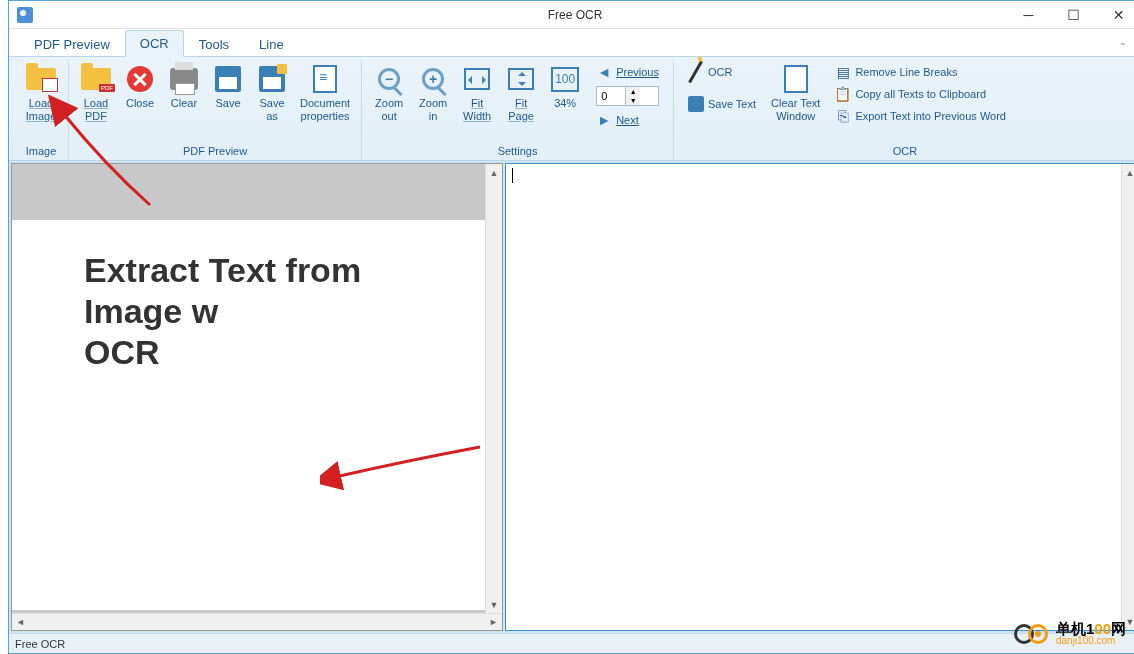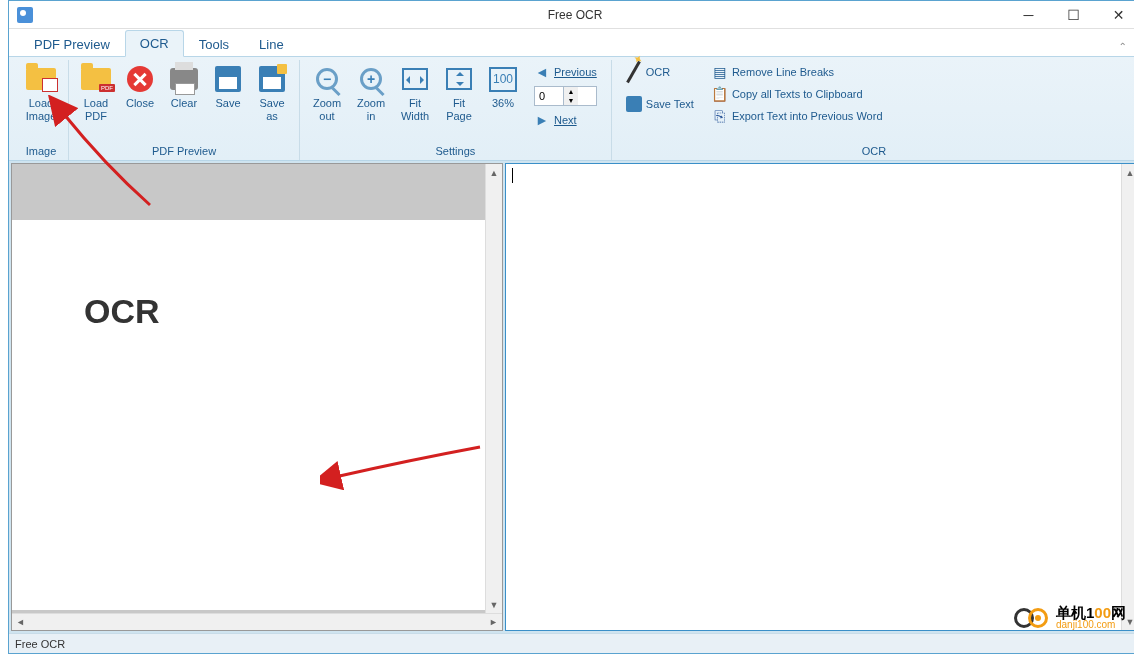--- a/index.html
+++ b/index.html
@@ -14,21 +14,21 @@
 .menubar { height:28px; background:#fff; display:flex; align-items:flex-end; border-bottom:1px solid #b8d6e8; padding-left:10px; position:relative; }
 .menu-item { padding:5px 14px; color:#1e5a8e; font-size:13px; border:1px solid transparent; border-bottom:none; position:relative; top:1px; }
 .menu-item.active { background:#eaf3f9; border:1px solid #b8d6e8; border-bottom:1px solid #eaf3f9; border-radius:3px 3px 0 0; }
 .collapse-arrow { margin-left:auto; margin-right:10px; color:#888; font-size:10px; padding:4px; }
 .ribbon { background:linear-gradient(#eaf3f9,#e2eff7); border-bottom:1px solid #b8d6e8; display:flex; padding:3px 5px 0 5px; min-height:104px; }
 .ribbon-group { display:flex; flex-direction:column; align-items:center; padding:0 6px; border-right:1px solid #c8dce8; }
 .ribbon-group:last-child { border-right:none; }
 .ribbon-items { display:flex; align-items:flex-start; gap:2px; flex:1; }
 .ribbon-btn { display:flex; flex-direction:column; align-items:center; padding:3px 5px; min-width:42px; cursor:pointer; }
 .ribbon-icon { width:32px; height:32px; margin-bottom:2px; display:flex; align-items:center; justify-content:center; font-size:24px; }
-.ribbon-label { font-size:11px; color:#1e5a8e; text-align:center; line-height:1.15; text-decoration-color:rgba(30,90,142,0.4); }
+.ribbon-label { font-size:11px; color:#1e5a8e; text-align:center; line-height:1.15; text-decoration:underline; text-decoration-color:rgba(30,90,142,0.4); }
 .ribbon-label.nou { text-decoration:none; }
 .group-label { font-size:11px; color:#1e5a8e; padding:2px 0 3px 0; }
 .ribbon-stack { display:flex; flex-direction:column; gap:2px; padding:2px 4px; }
 .ribbon-small { display:flex; align-items:center; gap:4px; padding:2px 4px; cursor:pointer; color:#1e5a8e; font-size:11px; }
 .small-icon { width:16px; height:16px; display:flex; align-items:center; justify-content:center; font-size:14px; }
 .spinner { display:flex; align-items:center; border:1px solid #abc; background:#fff; height:20px; margin:2px 4px; }
 .spinner input { width:28px; border:none; padding:0 4px; font-size:11px; outline:none; }
 .spinner-btns { display:flex; flex-direction:column; border-left:1px solid #abc; }
 .spinner-btns span { width:14px; height:9px; font-size:7px; text-align:center; line-height:9px; background:#f0f0f0; }
 .content { flex:1; display:flex; background:#cfe4f0; overflow:hidden; }
@@ -39,21 +39,21 @@
 .doc-page { position:absolute; top:56px; left:0; right:0; height:390px; background:#fff; padding:30px 30px 30px 72px; }
 .doc-h1 { font-size:34px; font-weight:600; color:#333; line-height:1.2; margin-bottom:18px; }
 .doc-p { font-size:15px; color:#6d6d6d; line-height:1.7; margin-bottom:22px; }
 .scrollbar-v { width:17px; background:#f0f0f0; border-left:1px solid #ddd; display:flex; flex-direction:column; align-items:center; }
 .scrollbar-h { height:17px; background:#f0f0f0; border-top:1px solid #ddd; display:flex; align-items:center; }
 .sb-arrow { width:17px; height:17px; display:flex; align-items:center; justify-content:center; font-size:9px; color:#666; }
 .text-area { flex:1; padding:4px; position:relative; }
 .cursor { position:absolute; top:4px; left:6px; width:1px; height:15px; background:#000; }
 .statusbar { height:20px; background:#e8f0f6; border-top:1px solid #c8dce8; display:flex; align-items:center; padding:0 6px; font-size:11px; color:#333; }
 .annotation-arrow { position:absolute; pointer-events:none; z-index:100; }
-.watermark { position:absolute; right:8px; bottom:24px; display:flex; align-items:center; gap:4px; z-index:50; }
+.watermark { position:absolute; right:8px; bottom:8px; display:flex; align-items:center; gap:4px; z-index:50; }
 .wm-logo { width:38px; height:24px; position:relative; }
 .wm-c1 { position:absolute; width:20px; height:20px; border:3px solid #333; border-radius:50%; left:0; top:2px; }
 .wm-c2 { position:absolute; width:20px; height:20px; border:3px solid #f39c12; border-radius:50%; left:14px; top:2px; }
 .wm-dot { position:absolute; width:6px; height:6px; background:#f39c12; border-radius:50%; left:21px; top:9px; }
 .wm-text { display:flex; flex-direction:column; line-height:1; }
 .wm-main { font-size:15px; font-weight:bold; }
 .wm-main .o { color:#f39c12; }
 .wm-sub { font-size:10px; color:#f39c12; }
 
 .ic-folder { width:30px; height:22px; background:#f4c042; border-radius:2px; position:relative; }
@@ -151,20 +151,27 @@
             </div>
           <div class="ribbon-label nou">Save</div>
         </div>
         <div class="ribbon-btn">
           <div class="ribbon-icon">
               <div class="ic-save ic-save2"></div>
             </div>
           <div class="ribbon-label nou" style="white-space:pre;">Save
 as</div>
         </div>
+        <div class="ribbon-btn">
+          <div class="ribbon-icon">
+              <div class="ic-doc"></div>
+            </div>
+          <div class="ribbon-label nou" style="white-space:pre;">Document
+properties</div>
+        </div>
       </div>
       <div class="group-label">PDF Preview</div>
     </div>
 
     <div class="ribbon-group">
       <div class="ribbon-items">
         <div class="ribbon-btn">
           <div class="ribbon-icon">
               <div class="ic-zoom">
                 <span class="s">−</span>
@@ -193,21 +200,21 @@
           <div class="ribbon-icon">
               <div class="ic-fit ic-fitp"></div>
             </div>
           <div class="ribbon-label" style="white-space:pre;">Fit
 Page</div>
         </div>
         <div class="ribbon-btn">
           <div class="ribbon-icon">
               <div class="ic-100">100</div>
             </div>
-          <div class="ribbon-label nou">36%</div>
+          <div class="ribbon-label nou">34%</div>
         </div>
         <div class="ribbon-stack">
           <div class="ribbon-small">
             <span class="small-icon" style="color:#3a7fb5;">◄</span>
             <span style="text-decoration:underline;">Previous</span>
           </div>
           <div class="spinner">
             <input value="0" style="">
             <div class="spinner-btns">
                 <span>▲</span>
@@ -233,20 +240,27 @@
             <span>OCR</span>
           </div>
           <div style="height:8px;"></div>
           <div class="ribbon-small">
             <span class="small-icon">
                 <div class="ic-savetext" style="width:16px;height:16px;"></div>
               </span>
             <span>Save Text</span>
           </div>
         </div>
+        <div class="ribbon-btn">
+          <div class="ribbon-icon">
+              <div class="ic-clear"></div>
+            </div>
+          <div class="ribbon-label nou" style="white-space:pre;">Clear Text
+Window</div>
+        </div>
         <div class="ribbon-stack">
           <div class="ribbon-small">
             <span class="small-icon">▤</span>
             <span>Remove Line Breaks</span>
           </div>
           <div class="ribbon-small">
             <span class="small-icon">📋</span>
             <span>Copy all Texts to Clipboard</span>
           </div>
           <div class="ribbon-small">
@@ -258,21 +272,21 @@
       <div class="group-label">OCR</div>
     </div>
   </div>
 
   <div class="content">
     <div class="pane left">
       <div style="flex:1;display:flex;">
         <div class="preview-body" style="flex:1;">
           <div class="doc-page">
             <div class="doc-h1">
-              <br><span>OCR</span>
+              <span>Extract Text from Image w</span><br><span>OCR</span>
             </div>
 
           </div>
         </div>
         <div class="scrollbar-v">
           <div class="sb-arrow">▲</div>
           <div style="flex:1;"></div>
           <div class="sb-arrow">▼</div>
         </div>
       </div>

